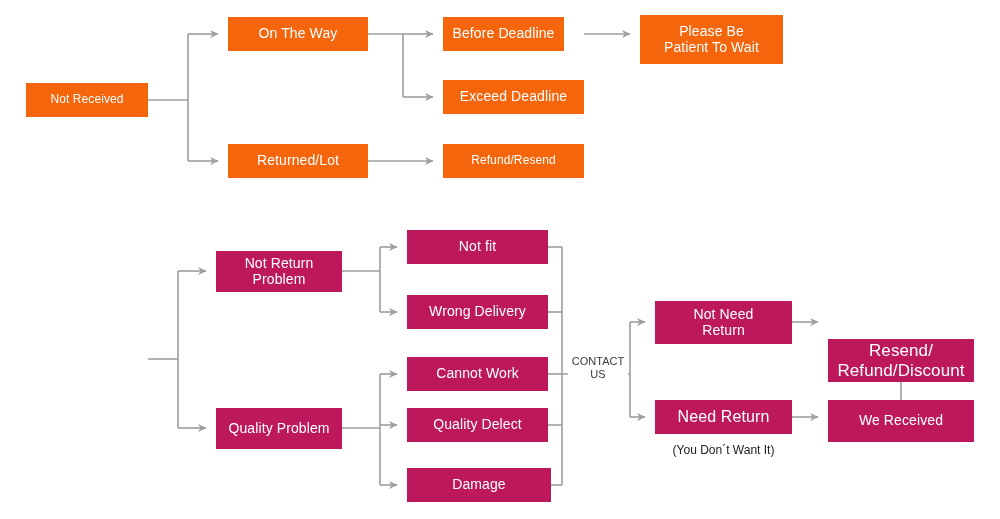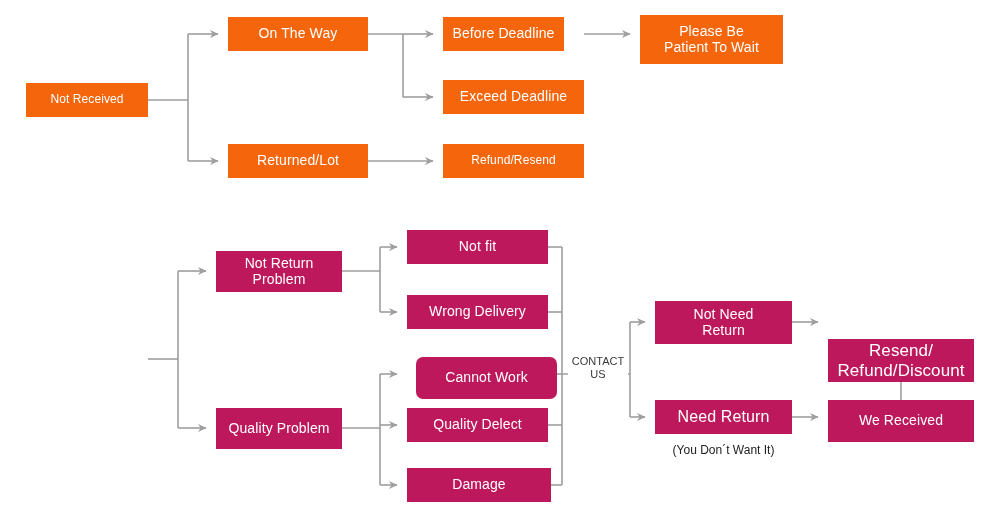--- a/index.html
+++ b/index.html
@@ -144,21 +144,21 @@
 
   <div class="node green" style="left:216px;top:251px;width:126px;height:41px;font-size:14px;">Not Return
 Problem</div>
 
   <div class="node green" style="left:216px;top:408px;width:126px;height:41px;font-size:14px;">Quality Problem</div>
 
   <div class="node green" style="left:407px;top:230px;width:141px;height:34px;font-size:14px;">Not fit</div>
 
   <div class="node green" style="left:407px;top:295px;width:141px;height:34px;font-size:14px;">Wrong Delivery</div>
 
-  <div class="node green" style="left:416px;top:357px;width:141px;height:42px;font-size:14px;border-radius:7px;">Cannot Work</div>
+  <div class="node green" style="left:407px;top:357px;width:141px;height:34px;font-size:14px;">Cannot Work</div>
 
   <div class="node green" style="left:407px;top:408px;width:141px;height:34px;font-size:14px;">Quality Delect</div>
 
   <div class="node green" style="left:407px;top:468px;width:144px;height:34px;font-size:14px;">Damage</div>
 
   <div class="node green" style="left:655px;top:301px;width:137px;height:43px;font-size:14px;">Not Need
 Return</div>
 
   <div class="node green" style="left:655px;top:400px;width:137px;height:34px;font-size:16px;">Need Return</div>
 

